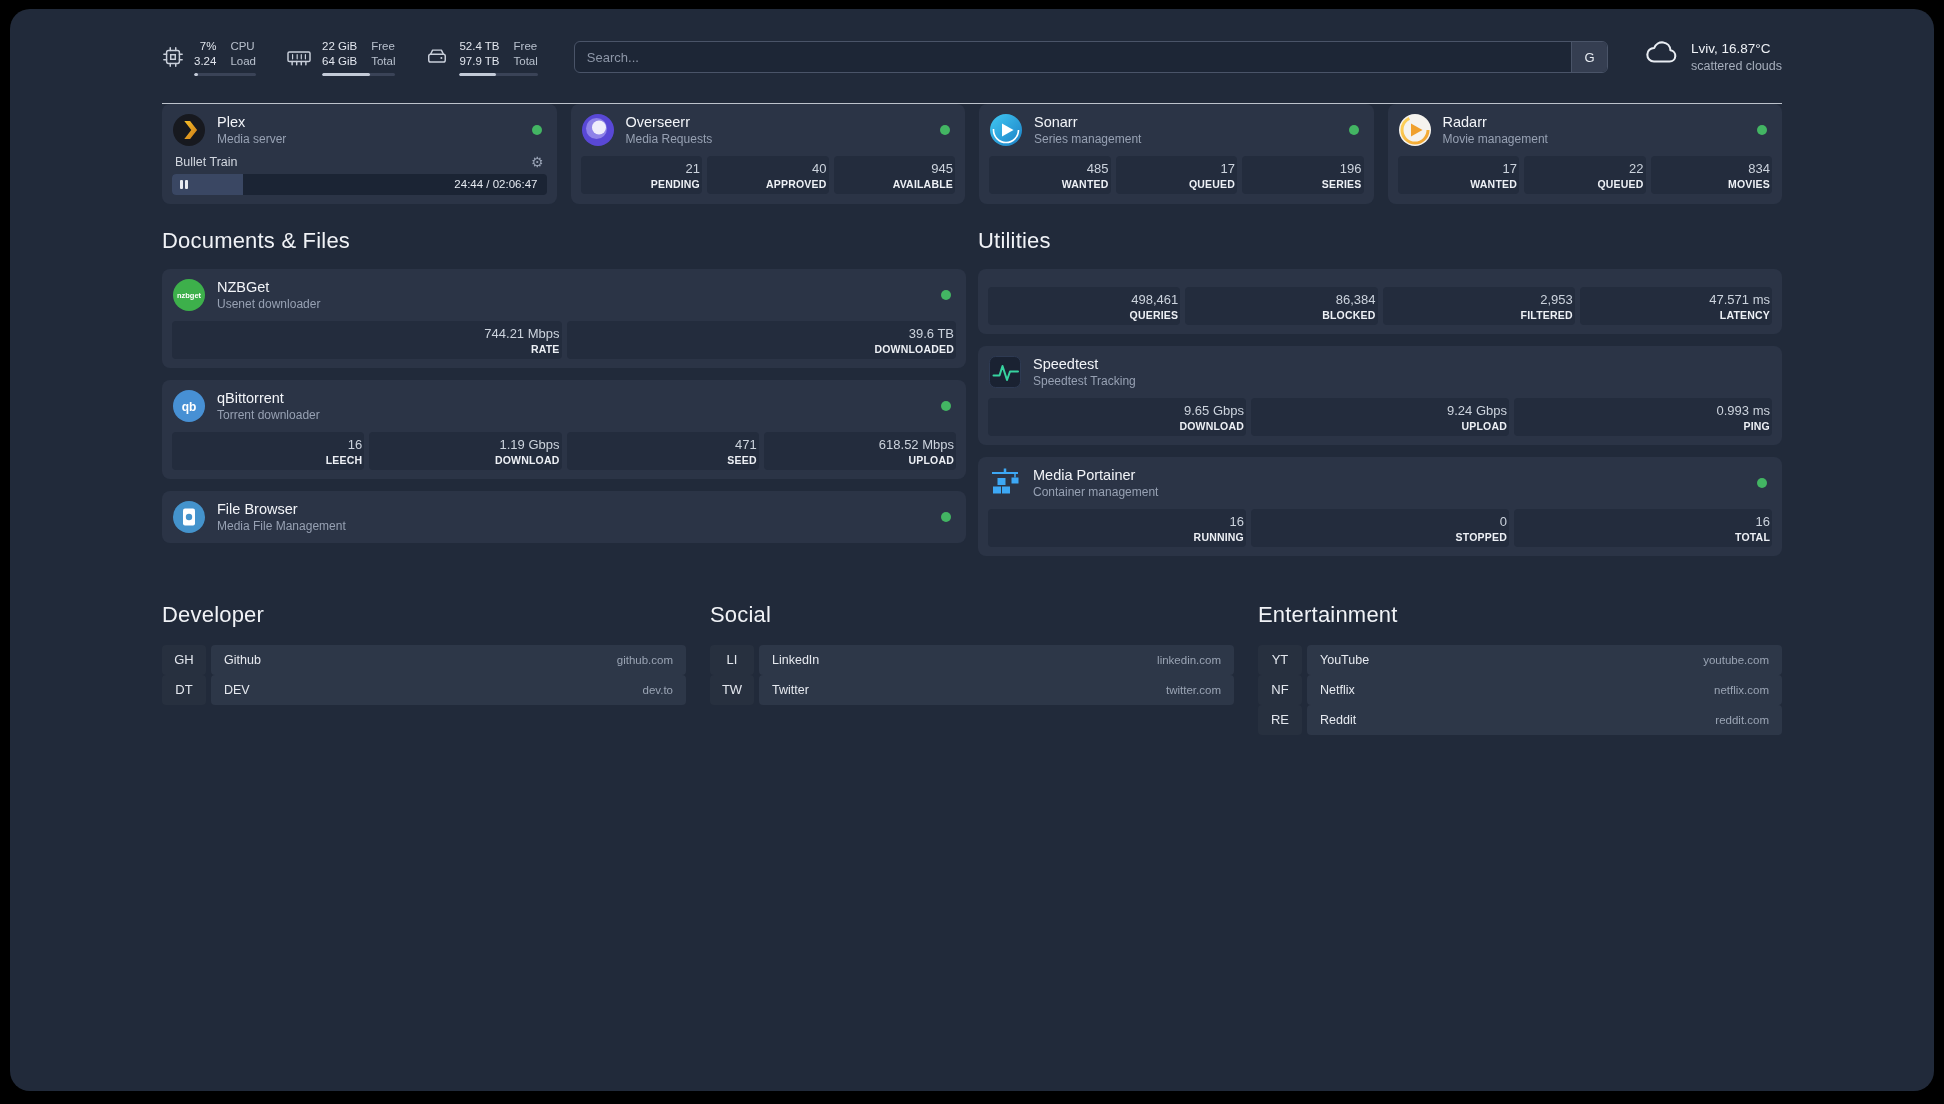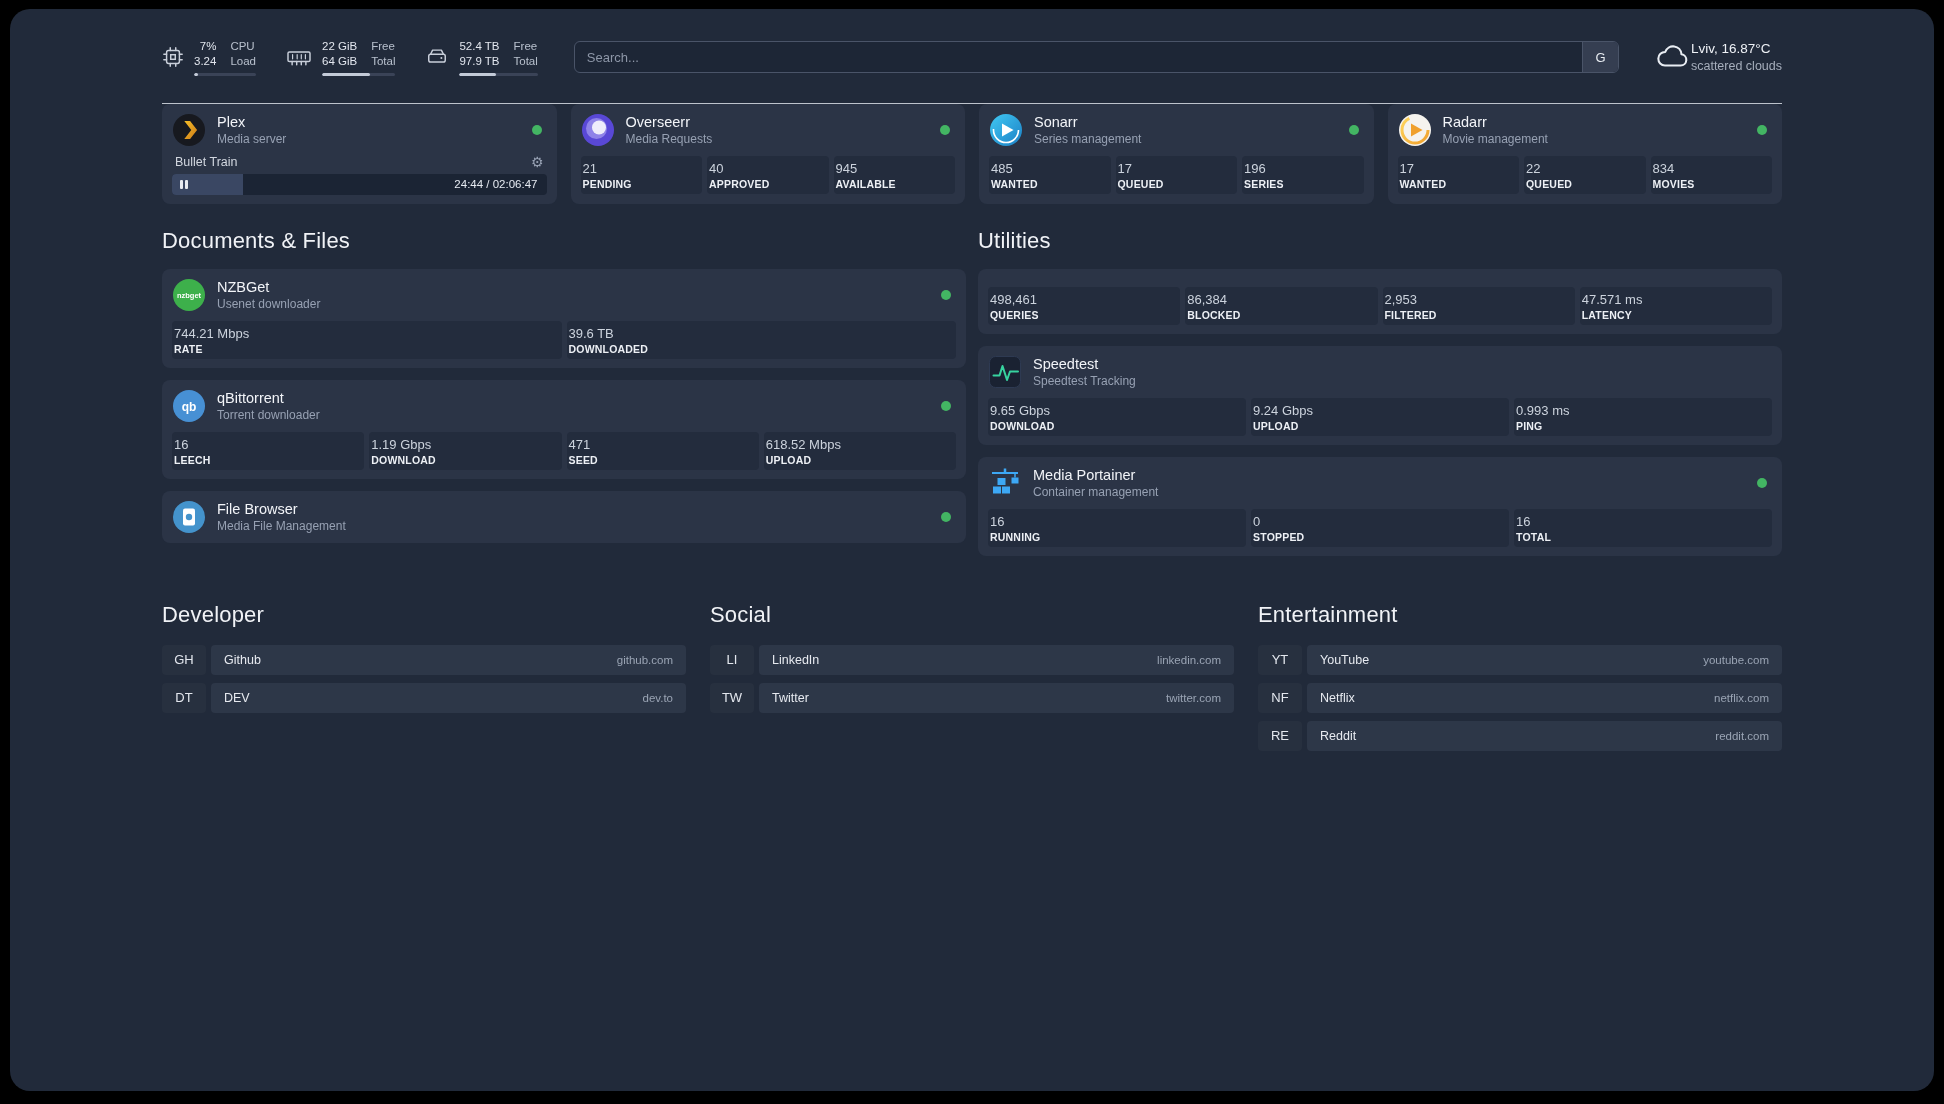--- a/index.html
+++ b/index.html
@@ -29,21 +29,21 @@
 
   .search { flex:1; margin:0 36px; display:flex; align-items:stretch; height:32px;
     border:1px solid #4a5468; border-radius:6px; background:#1d2636; overflow:hidden; }
   .search input { flex:1; background:transparent; border:none; outline:none;
     color:#dfe4ec; font-size:13px; padding:0 12px; font-family:"Liberation Sans", sans-serif; }
   .search input::placeholder { color:#8d96a7; }
   .search-btn { width:36px; background:#353e51; color:#e8ecf2; border:none;
     border-left:1px solid #4a5468; font-size:13px; cursor:pointer;
     font-family:"Liberation Sans", sans-serif; }
 
-  .weather { display:flex; align-items:center; }
+  .weather { display:flex; align-items:flex-start; gap:11px; }
   .weather-loc { font-size:13.5px; color:#eef1f6; line-height:1.35; }
   .weather-cond { font-size:12.5px; color:#a6aebc; line-height:1.35; }
 
   .divider { border:none; border-top:1.5px solid rgba(216,222,230,0.85); margin-top:27px; }
 
   
   .section-heading { font-size:22px; font-weight:500; color:#f0f2f6; letter-spacing:.2px; }
   .media-heading { margin-top:56px; margin-bottom:15px; }
   .col-heading { margin-top:24px; margin-bottom:15px; }
   .bm-heading { margin-bottom:17px; }
@@ -53,40 +53,40 @@
   .vstack { display:flex; flex-direction:column; gap:12px; }
 
   
   .card { background:#2b3446; border-radius:8px; padding:9px 10px; }
   .svc-head { display:flex; align-items:center; gap:11px; }
   .svc-icon { width:34px; height:34px; flex:0 0 auto; display:flex; align-items:center; justify-content:center; }
   .svc-title { font-size:14.5px; color:#f2f4f8; }
   .svc-desc { font-size:12px; color:#97a1b3; margin-top:2px; }
   .status-dot { width:10px; height:10px; border-radius:50%; margin-left:auto; margin-right:5px; flex:0 0 auto; }
   .stats { display:flex; gap:5px; margin-top:9px; }
-  .stat { flex:1; background:#232c3d; border-radius:4px; text-align:left; padding:5px 2px 4px; }
+  .stat { flex:1; background:#232c3d; border-radius:4px; text-align:right; padding:5px 2px 4px; }
   .stat-value { font-size:13px; color:#ccd3dd; }
   .stat-label { font-size:10.5px; font-weight:700; color:#edf0f5; margin-top:2px; letter-spacing:.2px; }
 
   
   .np-row { display:flex; align-items:center; justify-content:space-between; margin-top:8px; padding:0 3px; }
   .np-title { font-size:12.5px; color:#d2d7e0; }
   .gear-icon { color:#97a1b3; font-size:14px; cursor:pointer; line-height:1; }
   .player-bar { position:relative; margin-top:5px; height:21px; background:#1b2434;
     border-radius:4px; overflow:hidden; display:flex; align-items:center; }
   .player-fill { height:100%; background:#3a4763; display:flex; align-items:center; padding-left:8px; }
   .pause-icon { display:inline-flex; gap:2.5px; cursor:pointer; }
   .pause-icon i { width:2.5px; height:9px; background:#e8ecf2; border-radius:1px; display:block; }
   .player-time { position:absolute; right:9px; top:50%; transform:translateY(-50%);
     font-size:11.5px; color:#e6eaf1;margin-left:31px; }
 
   
   .bookmarks-grid { display:grid; grid-template-columns:repeat(3,1fr); gap:24px;
     margin-top:46px; padding-bottom:40px; align-items:start; }
-  .bm-row { display:flex; height:30px; margin-bottom:8px; cursor:pointer; }
+  .bm-row { display:flex; height:30px; margin-bottom:0; cursor:pointer; }
   .bm-abbr { width:44px; background:#27303f; border-radius:4px; display:flex; align-items:center;
     justify-content:center; color:#e3e7ee; font-size:13px; flex:0 0 auto; }
   .bm-bar { flex:1; margin-left:5px; background:#2d3748; border-radius:4px; display:flex;
     align-items:center; justify-content:space-between; padding:0 13px; }
   .bm-name { font-size:12.5px; color:#e7eaf0; }
   .bm-url { font-size:11.5px; color:#9aa4b4; }
 </style>
 </head>
 <body>
 

